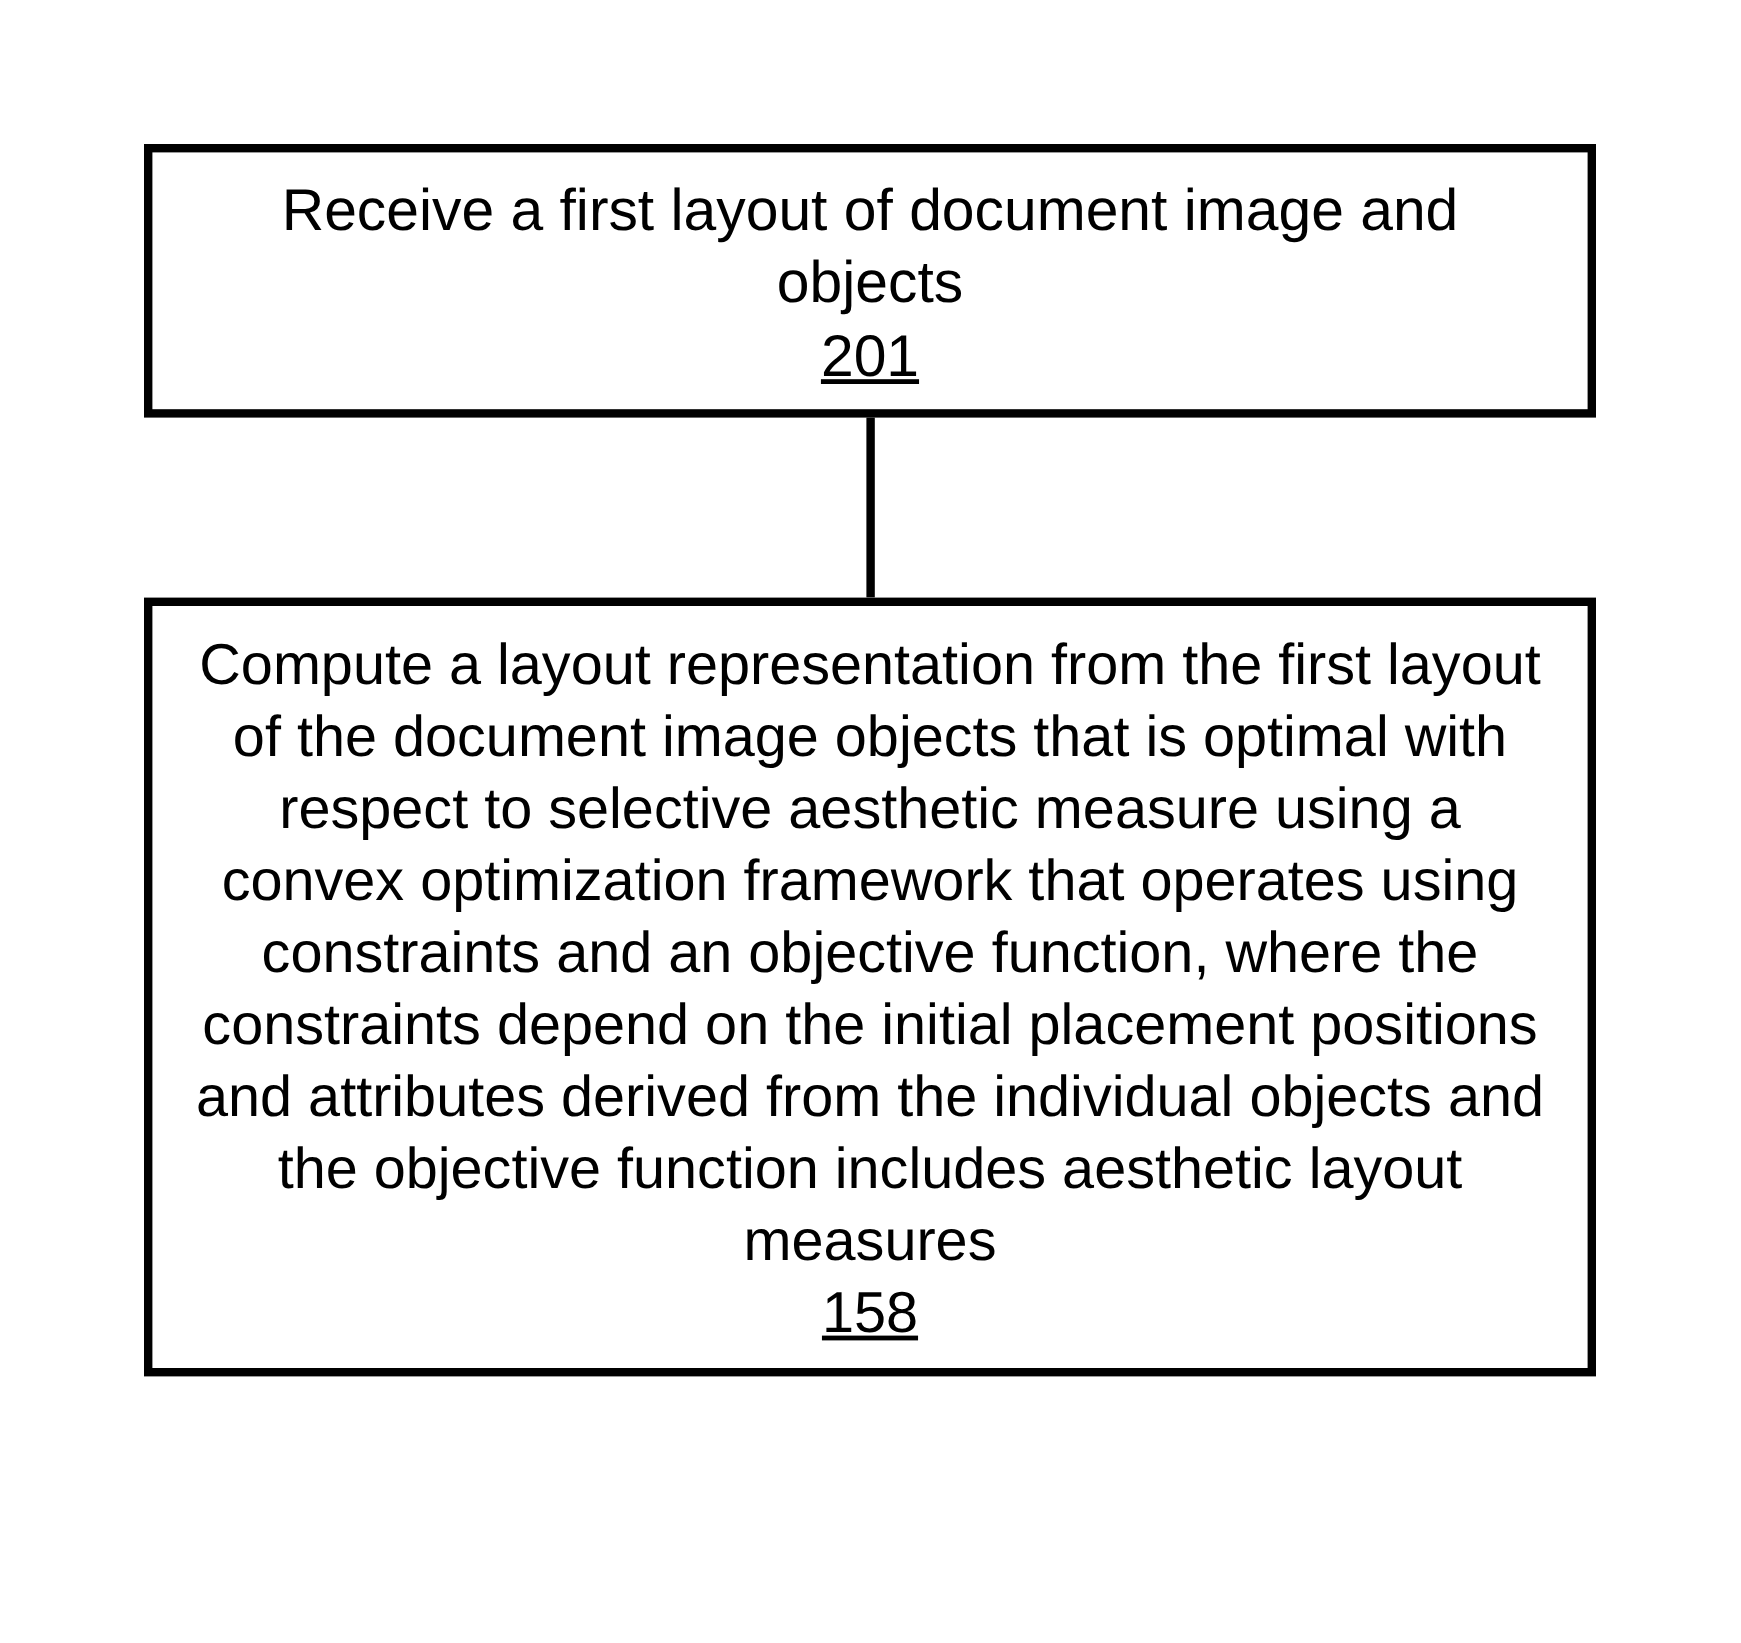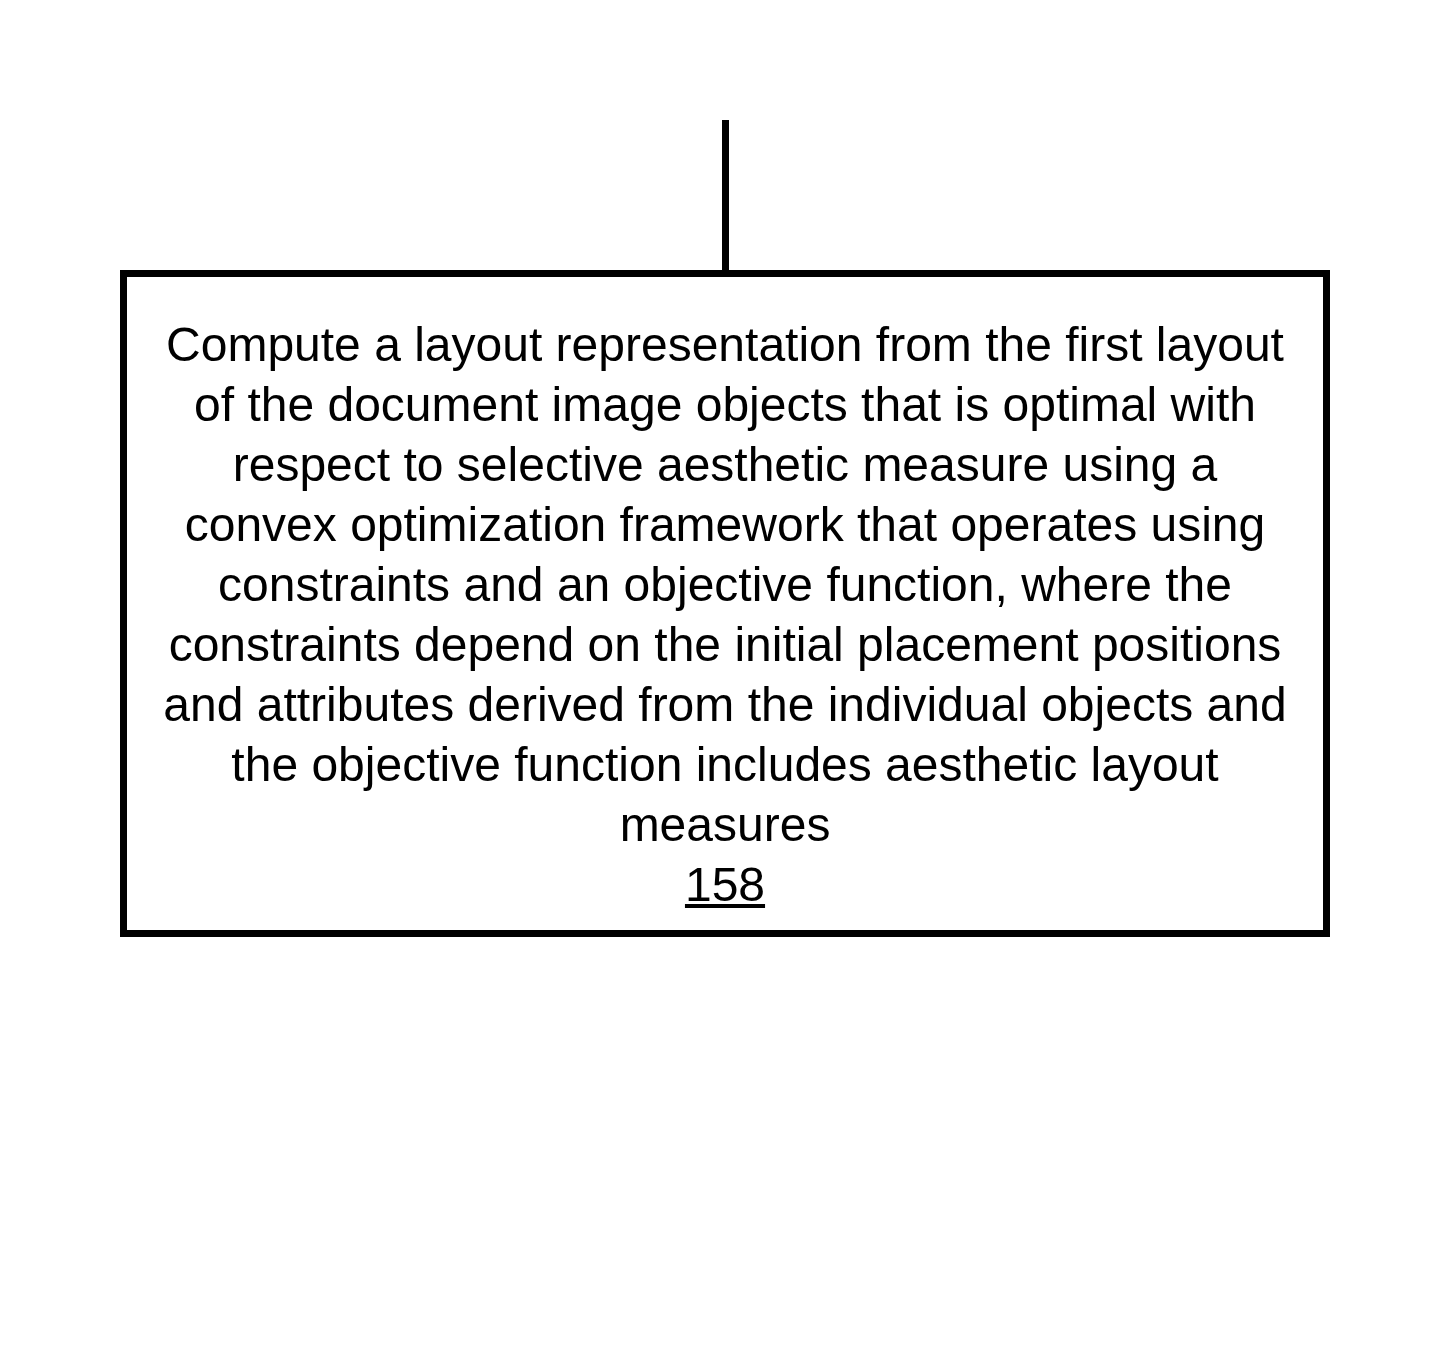--- a/index.html
+++ b/index.html
@@ -41,35 +41,39 @@
   }
   .connector {
     width: 7px;
     height: 150px;
     background: #000;
     margin: 0 auto;
   }
   .box2 {
     width: 1210px;
     margin: 0 auto;
-    padding: 38px 30px 18px 30px;
+    padding: 20px 30px 18px 30px;
   }
   .box2 .box-text {
     font-size: 48px;
     line-height: 1.25;
   }
   .box2 .box-ref {
     font-size: 48px;
   }
 </style>
 </head>
 <body>
 
 <div class="container">
 
+  <div class="box box1">
+    <div class="box-text">Receive a first layout of document image and objects</div>
+    <div class="box-ref">201</div>
+  </div>
 
   <div class="connector"></div>
 
   <div class="box box2">
     <div class="box-text">Compute a layout representation from the first layout of the document image objects that is optimal with respect to selective aesthetic measure using a convex optimization framework that operates using constraints and an objective function, where the constraints depend on the initial placement positions and attributes derived from the individual objects and the objective function includes aesthetic layout measures</div>
     <div class="box-ref">158</div>
   </div>
 
 </div>
 

